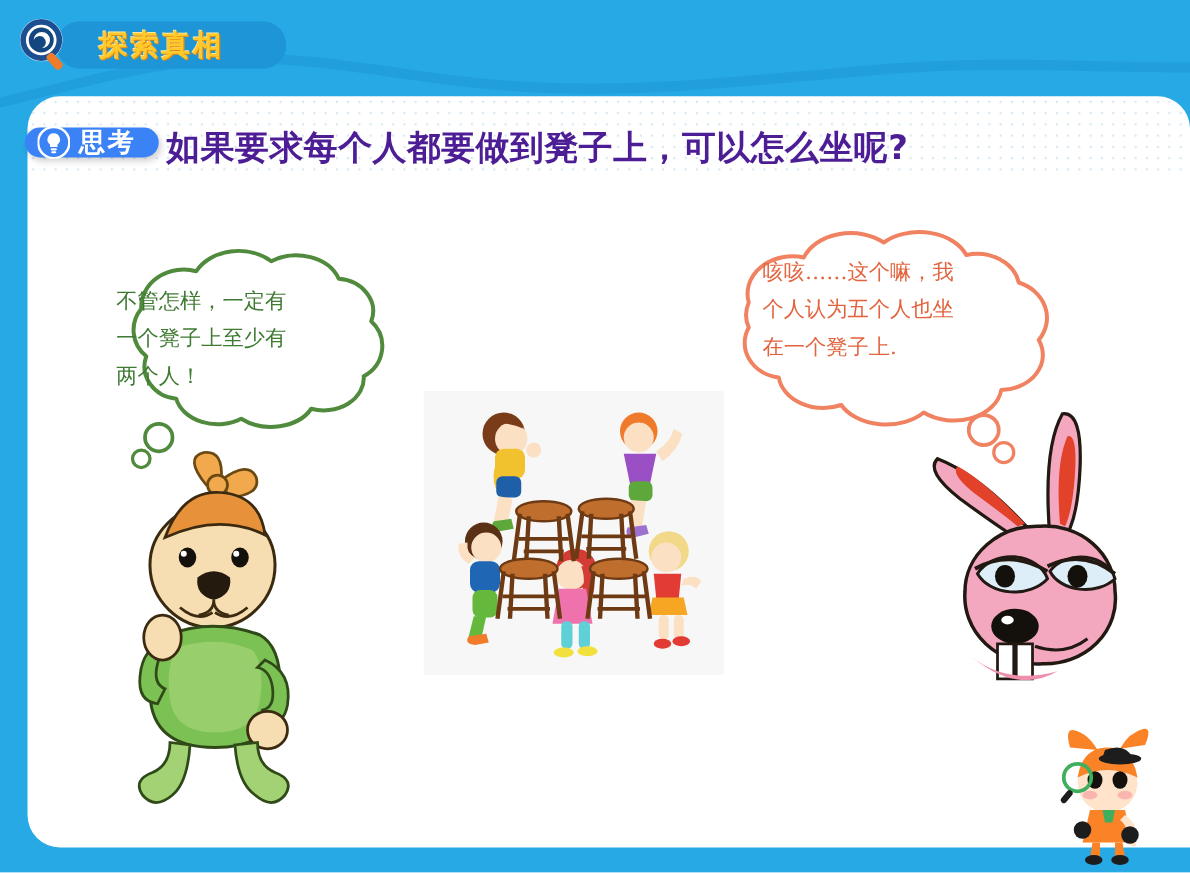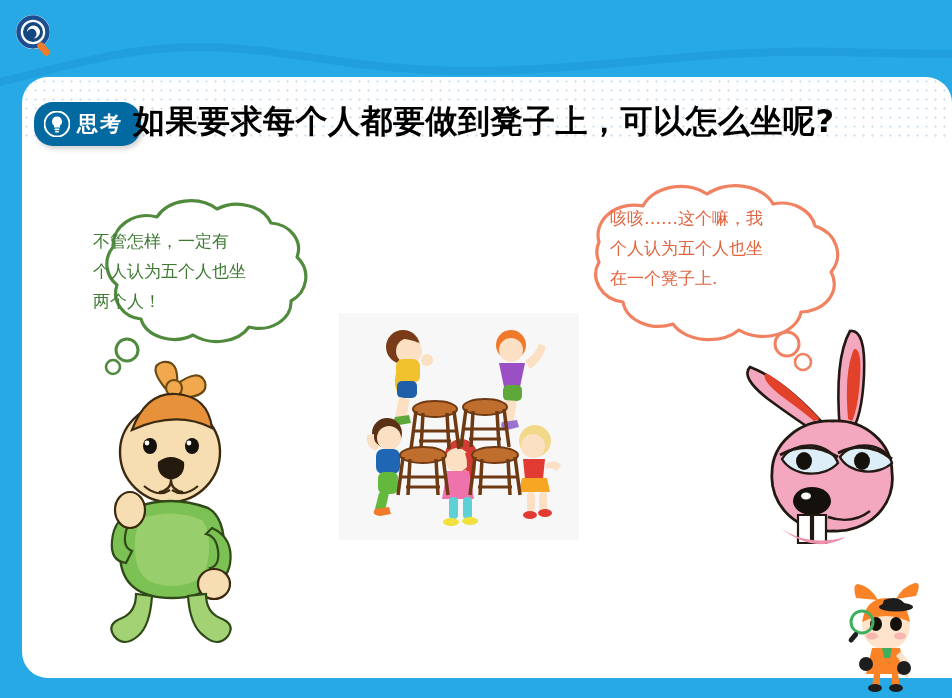--- a/index.html
+++ b/index.html
@@ -82,25 +82,25 @@
   .magnifier {
     position: absolute;
     left: 12px;
     top: 12px;
     width: 48px;
     height: 48px;
   }
   
   .think-badge {
     position: absolute;
-    left: 34px;
+    left: 20px;
     top: 102px;
-    height: 44px;
+    height: 24px;
     border-radius: 19px;
-    background: #0369a1;
+    background: #3b82f6;
     display: flex;
     align-items: center;
     padding: 0 18px 0 10px;
     box-shadow: 2px 3px 5px rgba(0,0,0,0.18);
   }
   .bulb-wrap {
     width: 26px;
     height: 26px;
     margin-right: 7px;
     flex: 0 0 auto;
@@ -110,23 +110,23 @@
     font-size: 21px;
     font-weight: bold;
     color: #ffffff;
     letter-spacing: 2px;
   }
   .question-text {
     position: absolute;
     left: 133px;
     top: 100px;
     font-family: "DejaVu Sans", sans-serif;
-    font-size: 32px;
+    font-size: 27px;
     font-weight: bold;
-    color: #000000;
+    color: #4c1d95;
     letter-spacing: 0.5px;
     white-space: nowrap;
   }
   
   .bubble {
     position: absolute;
   }
   .bubble svg {
     position: absolute;
     left: 0;
@@ -176,20 +176,23 @@
   <svg class="wave" viewBox="0 0 952 120" preserveAspectRatio="none">
     <path d="M0,0 L952,0 L952,58 C860,58 800,52 700,60
              C600,68 520,78 430,74 C330,70 260,46 170,52
              C110,56 60,72 0,86 Z" fill="#26A9E5"></path>
     <path d="M0,86 C60,72 110,56 170,52 C260,46 330,70 430,74
              C520,78 600,68 700,60 C800,52 860,58 952,58
              L952,50 C860,50 800,44 700,52 C600,60 520,70 430,66
              C330,62 260,38 170,44 C110,48 60,64 0,78 Z" fill="#1E95D6" opacity="0.55"></path>
   </svg>
 
+  <div class="header-pill">
+    <span class="header-title">探索真相</span>
+  </div>
 
   <svg class="magnifier" viewBox="0 0 48 48">
     <circle cx="21" cy="20" r="17" fill="#FFFFFF"></circle>
     <circle cx="21" cy="20" r="14.5" fill="none" stroke="#1B4F91" stroke-width="4.5"></circle>
     <circle cx="21" cy="20" r="10" fill="#14477F"></circle>
     <path d="M15,20 a6.5,6.5 0 1,1 6.5,6.5 a5,5 0 1,0 -6.5,-6.5 z" fill="#FFFFFF"></path>
     <rect x="28" y="30" width="7" height="15" rx="3" transform="rotate(-42 31 37)" fill="#F07B2B"></rect>
   </svg>
 
   <div class="think-badge">
@@ -216,21 +219,21 @@
                  a32,26 0 0,1 -42,26
                  a36,26 0 0,1 -56,8
                  a34,26 0 0,1 -52,-16
                  a28,26 0 0,1 -24,-34
                  a30,28 0 0,1 -4,-38 z"></path>
       </g>
       <circle cx="72" cy="155" r="11" fill="#FFFFFF" stroke="#4F8A3D" stroke-width="3"></circle>
       <circle cx="58" cy="172" r="7" fill="#FFFFFF" stroke="#4F8A3D" stroke-width="2.6"></circle>
     </svg>
     <div class="bubble-text">不管怎样，一定有
-个人认为五个人也坐
+一个凳子上至少有
 两个人！</div>
   </div>
 
   <div class="bubble bubble-pink">
     <svg width="340" height="205" viewBox="0 0 340 205">
       <g fill="#FFFFFF" stroke="#F08262" stroke-width="3.2" stroke-linejoin="round">
         <path d="M44,70
                  a36,30 0 0,1 44,-36
                  a40,30 0 0,1 64,-12
                  a40,28 0 0,1 66,10

